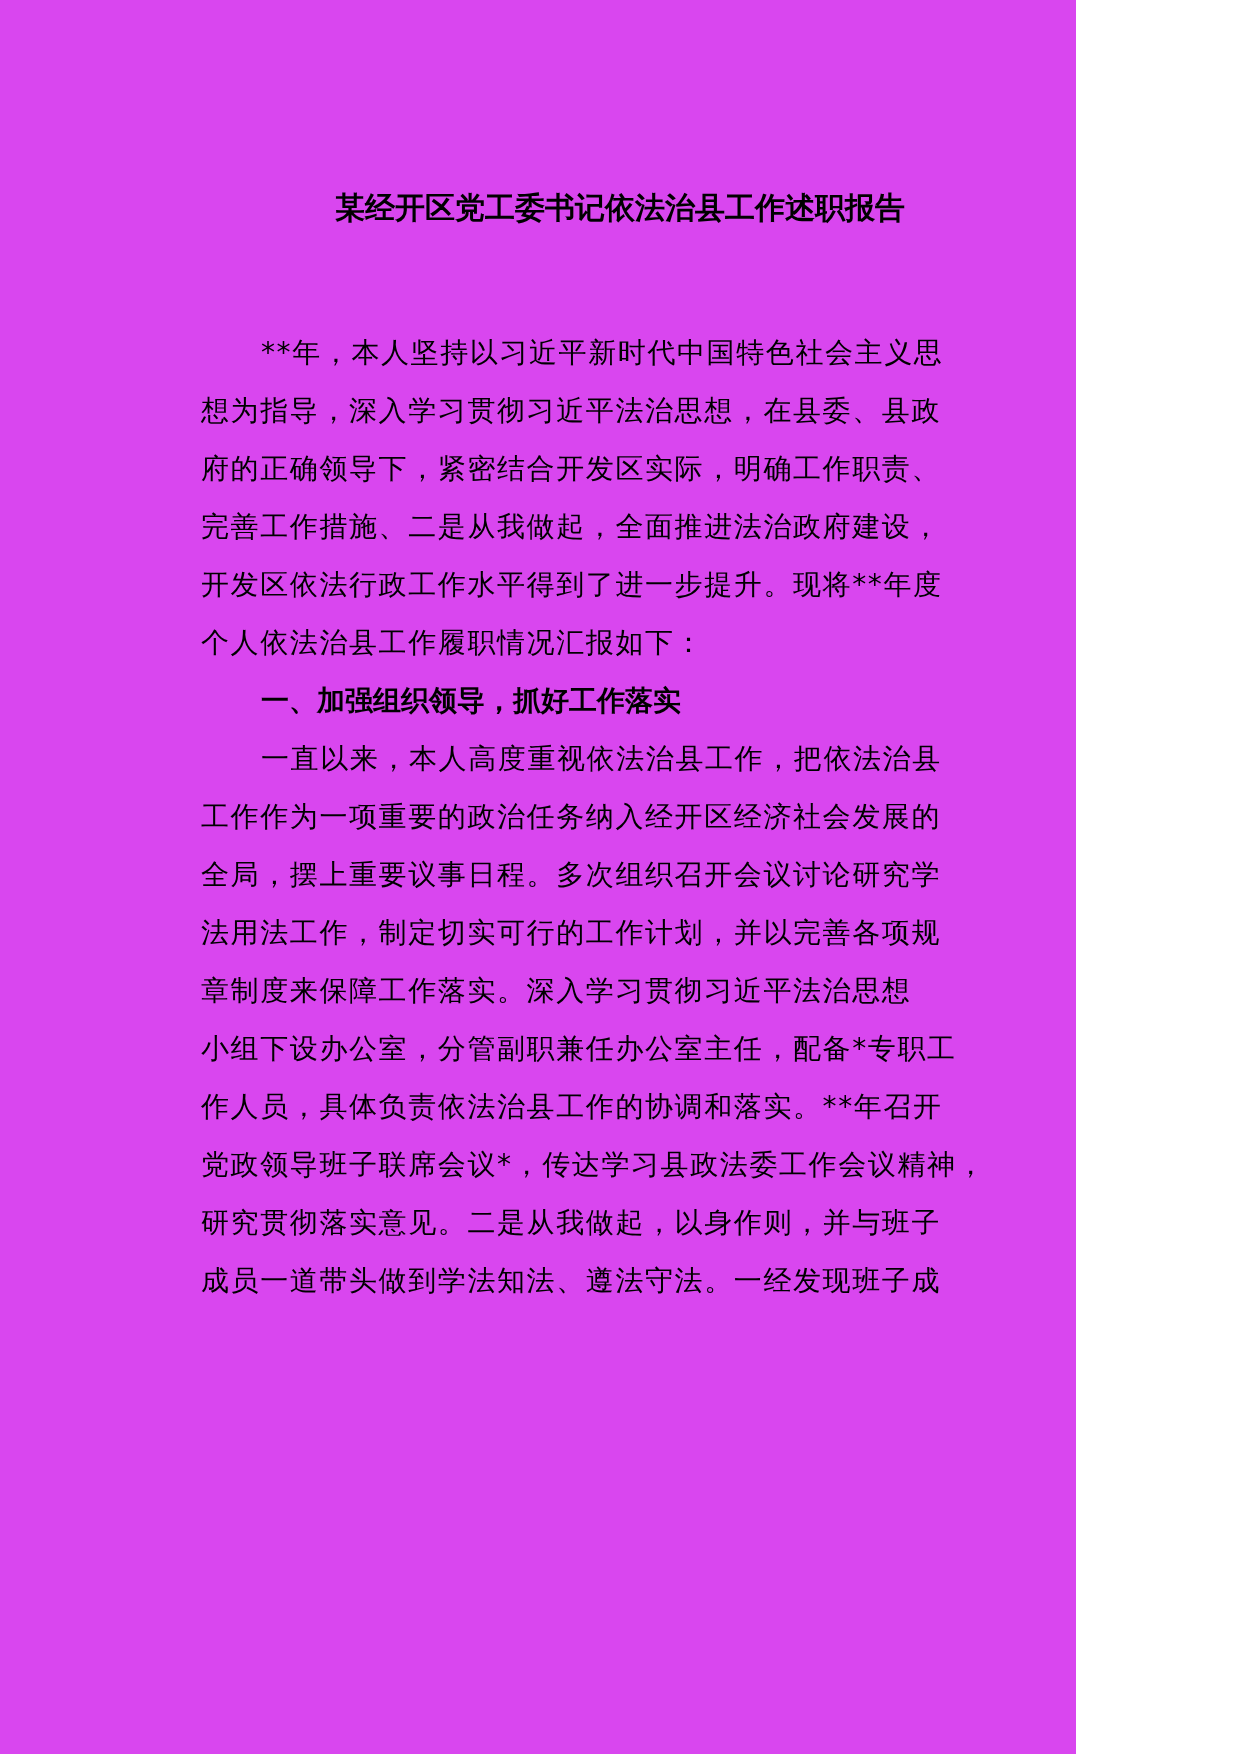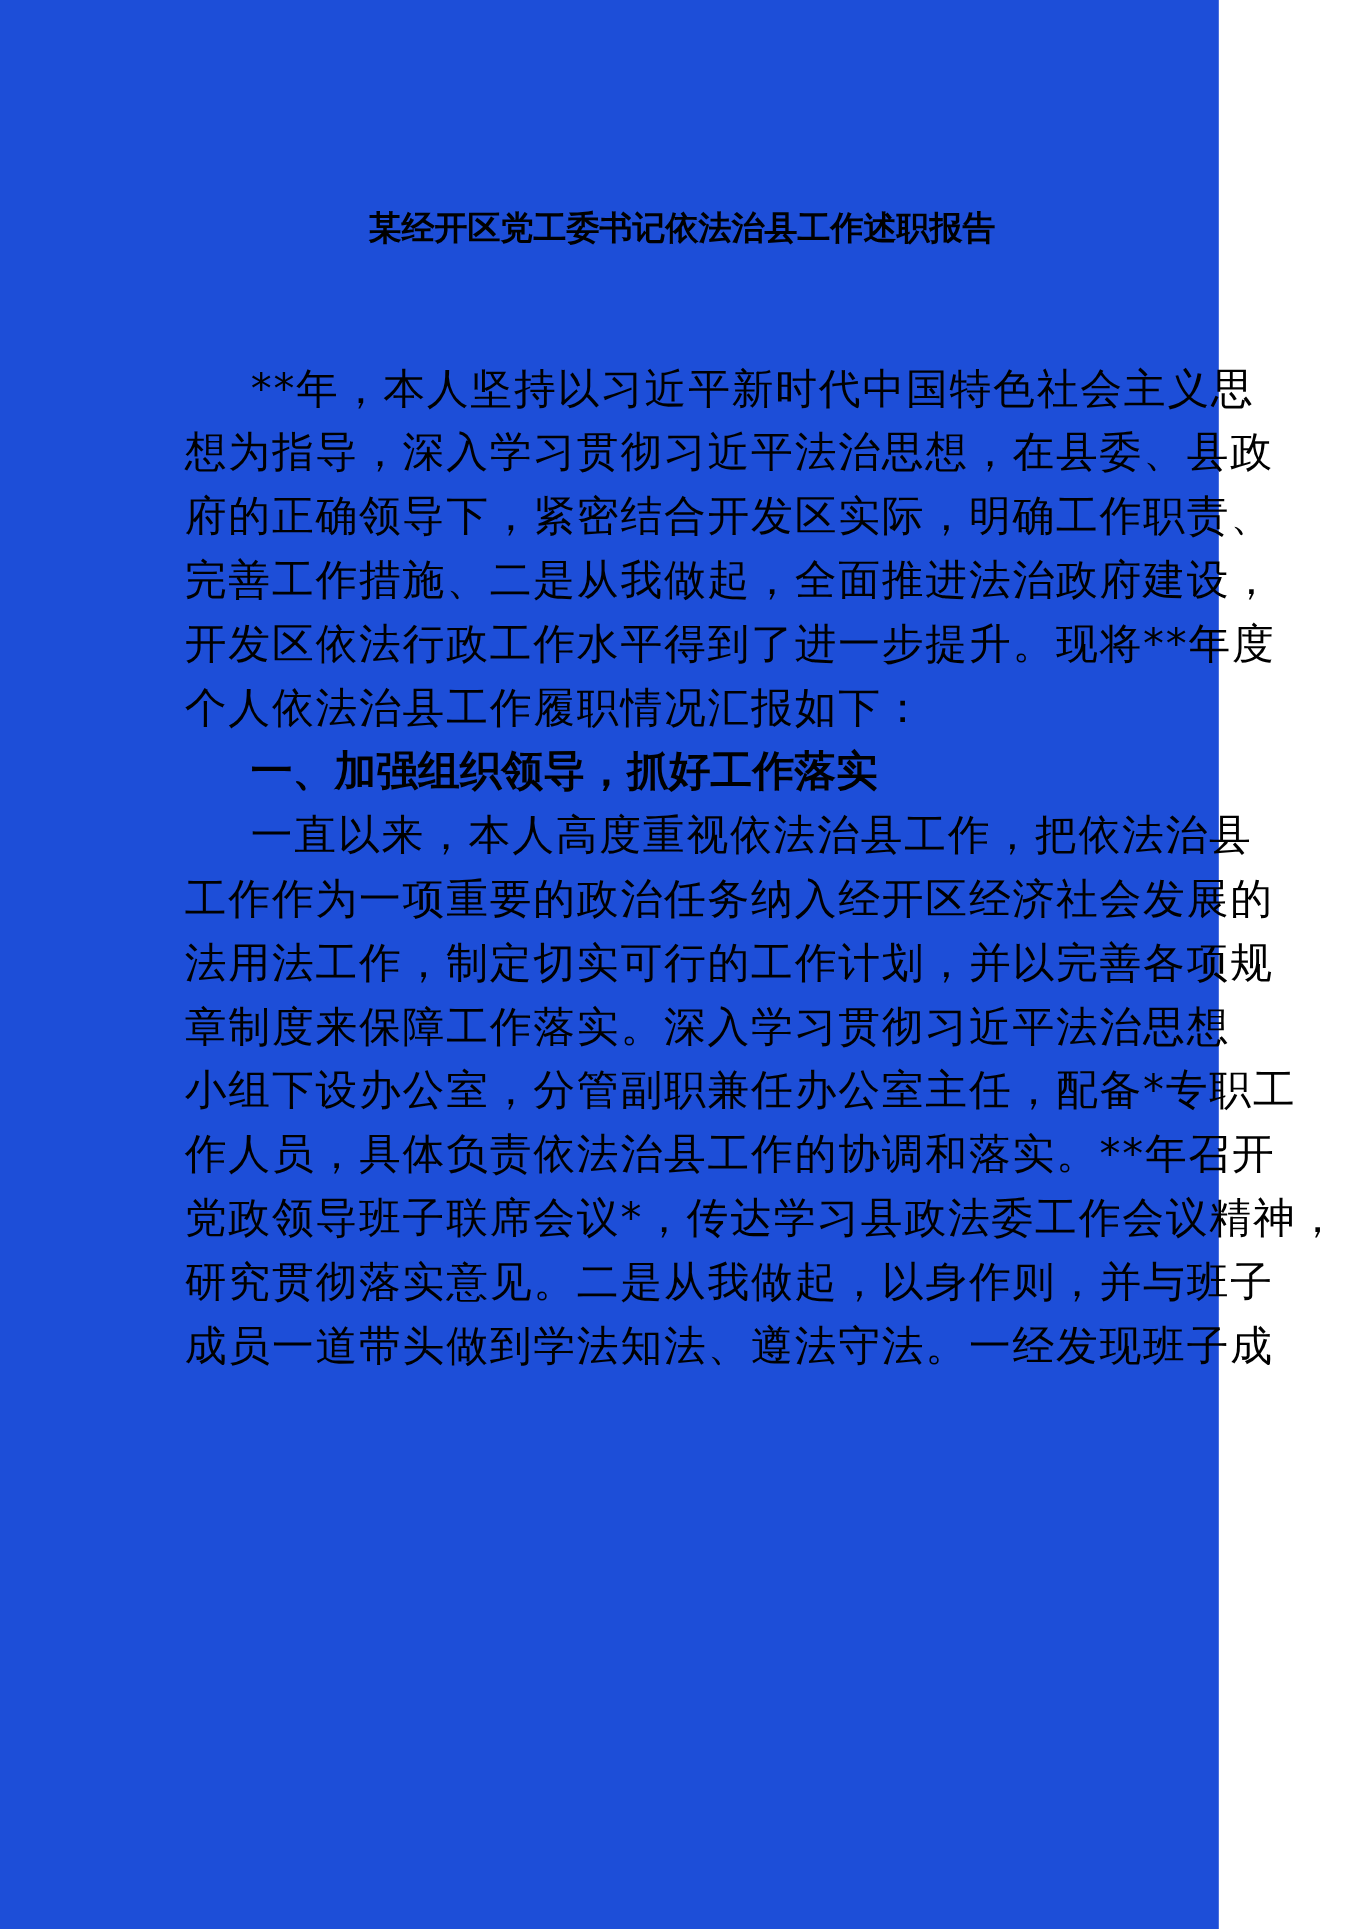--- a/index.html
+++ b/index.html
@@ -14,22 +14,21 @@
       overflow: hidden;
       color: #000000;
       font-family: "DejaVu Sans", "Liberation Sans", sans-serif;
     }
     .page {
       position: absolute;
       left: 0;
       top: 0;
       width: 1076px;
       height: 1754px;
-      background: #1d4ed8;
-      padding-left: 32px;
+      background: #d946ef;
     }
     .title {
       position: absolute;
       left: 0;
       top: 186px;
       width: 1240px;
       text-align: center;
       font-size: 30px;
       font-weight: bold;
       letter-spacing: 0px;
@@ -39,23 +38,24 @@
     .body {
       position: absolute;
       left: 168px;
       top: 324px;
       width: 790px;
     }
     .line {
       display: block;
       height: 58px;
       line-height: 58px;
-      font-size: 38px;
+      font-size: 28px;
       white-space: nowrap;
       letter-spacing: 1.6px;
+      margin-left: 33px;
     }
     .indent {
       padding-left: 60px;
     }
     .heading {
       font-weight: bold;
       letter-spacing: 0px;
     }
   </style>
 </head>
@@ -72,20 +72,21 @@
       <span class="line">完善工作措施、二是从我做起，全面推进法治政府建设，</span>
       <span class="line">开发区依法行政工作水平得到了进一步提升。现将**年度</span>
       <span class="line">个人依法治县工作履职情况汇报如下：</span>
     </div>
 
     <span class="line indent heading">一、加强组织领导，抓好工作落实</span>
 
     <div>
       <span class="line indent">一直以来，本人高度重视依法治县工作，把依法治县</span>
       <span class="line">工作作为一项重要的政治任务纳入经开区经济社会发展的</span>
+      <span class="line">全局，摆上重要议事日程。多次组织召开会议讨论研究学</span>
       <span class="line">法用法工作，制定切实可行的工作计划，并以完善各项规</span>
       <span class="line">章制度来保障工作落实。深入学习贯彻习近平法治思想</span>
       <span class="line">小组下设办公室，分管副职兼任办公室主任，配备*专职工</span>
       <span class="line">作人员，具体负责依法治县工作的协调和落实。**年召开</span>
       <span class="line">党政领导班子联席会议*，传达学习县政法委工作会议精神，</span>
       <span class="line">研究贯彻落实意见。二是从我做起，以身作则，并与班子</span>
       <span class="line">成员一道带头做到学法知法、遵法守法。一经发现班子成</span>
     </div>
   </div>
 </div>

